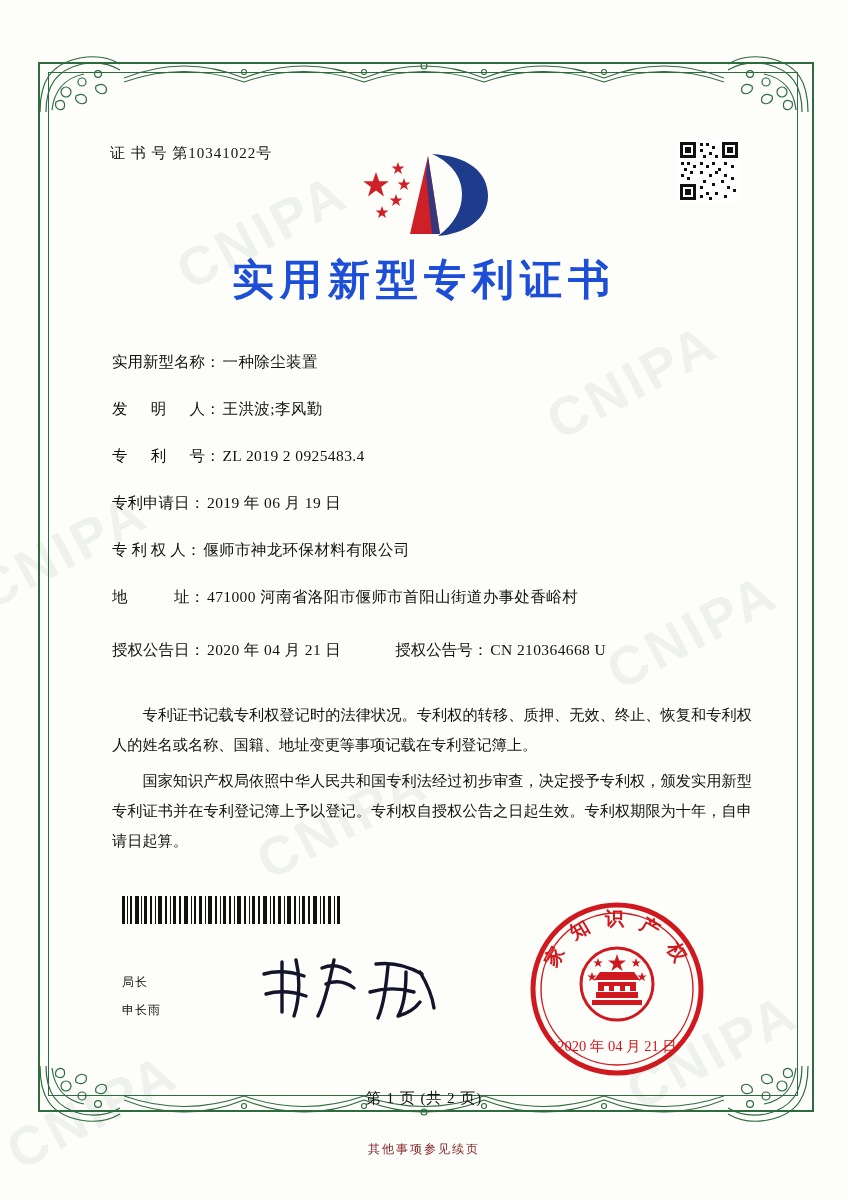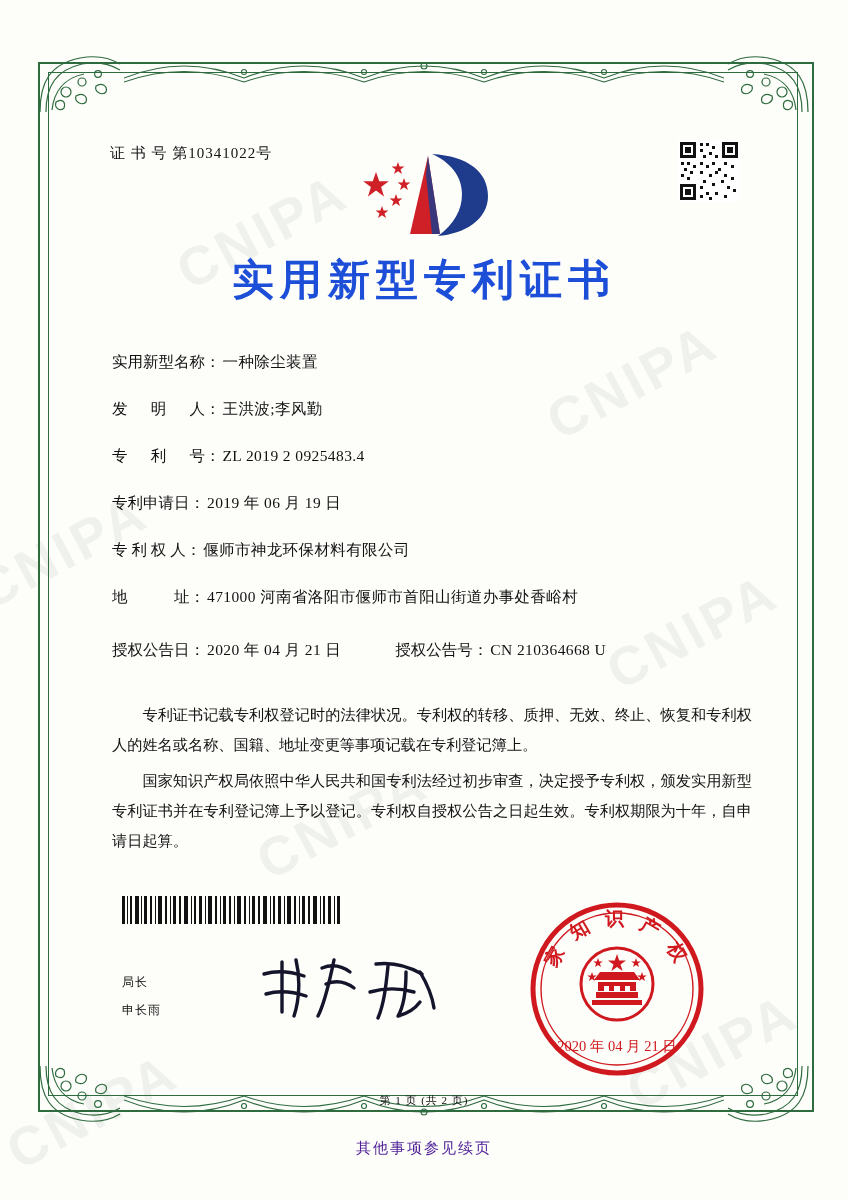--- a/index.html
+++ b/index.html
@@ -199,31 +199,31 @@
     width: 186px;
     height: 186px;
   }
   .seal svg { display:block; width:100%; height:100%; }
 
   .page-no {
     position: absolute;
     left: 0; right: 0;
     bottom: 92px;
     text-align: center;
-    font-size: 11px;
+    font-size: 15px;
     color: #111;
     letter-spacing: 1px;
   }
   .footer-note {
     position: absolute;
     left: 0; right: 0;
     bottom: 42px;
     text-align: center;
-    font-size: 15px;
-    color: #4c1d95;
+    font-size: 12px;
+    color: #7f1d1d;
     letter-spacing: 2px;
   }
 </style>
 </head>
 <body>
 
 <div class="page">
 
   <div class="watermarks">
     <div class="wm" style="left:170px; top:200px; font-size:54px;">CNIPA</div>

